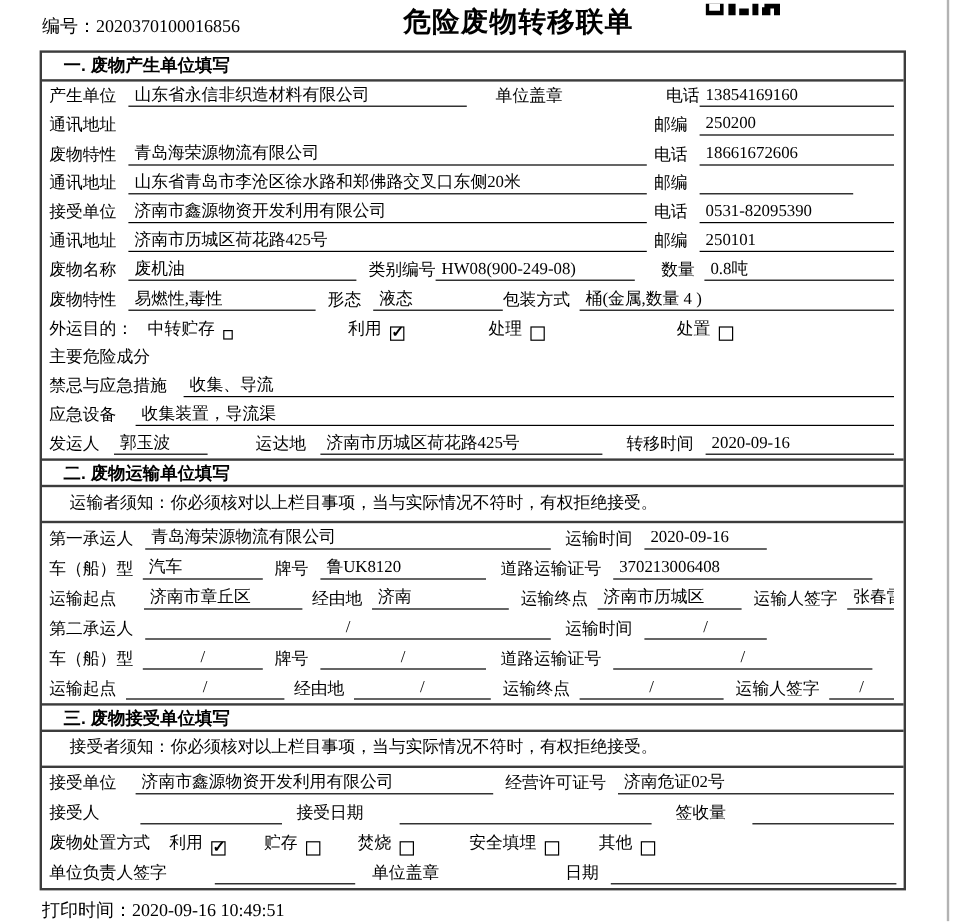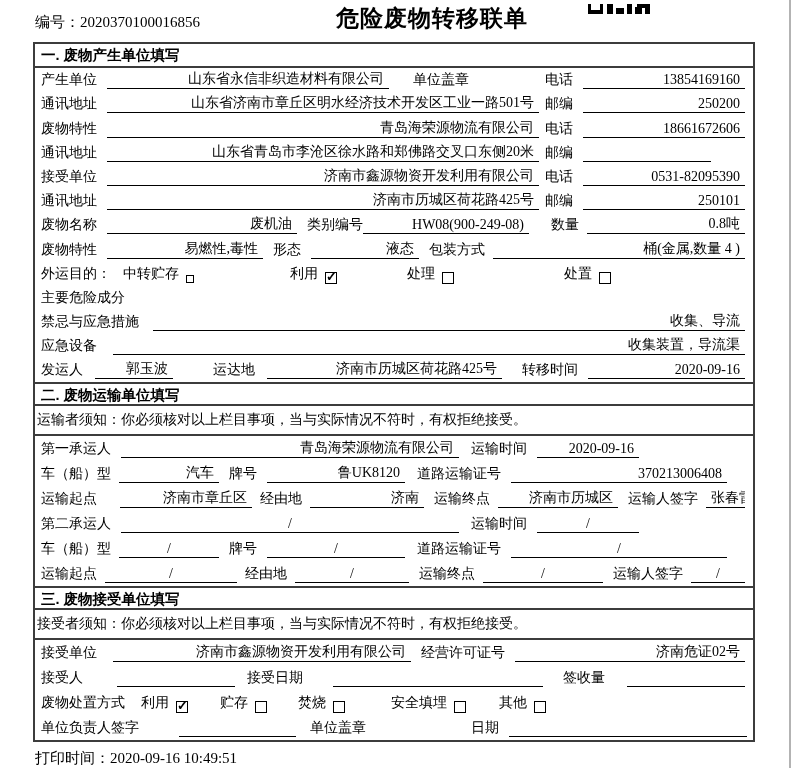--- a/index.html
+++ b/index.html
@@ -11,30 +11,30 @@
   .serial { position:absolute; top:13px; left:35px; font-size:15px; white-space:nowrap; }
   .form-title {
     position:absolute; top:3px; left:336px; font-size:23px; font-weight:bold;
     font-family:"Liberation Sans","DejaVu Sans",sans-serif; letter-spacing:1px; white-space:nowrap;
   }
   .qr-frag { position:absolute; top:0; left:588px; width:62px; height:10px; }
   .page-edge { position:absolute; top:0; left:789px; width:2px; height:768px; background:#b3b3b3; }
 
   .form-box { position:absolute; top:42px; left:33px; width:722px; border:2px solid #3c3c3c; background:#fff; }
   .sec-head {
-    height:24px; line-height:22px; padding-left:6px; font-size:14.5px; font-weight:bold;
+    height:24px; line-height:22px; padding-left:18px; font-size:14.5px; font-weight:bold;
     font-family:"Liberation Sans","DejaVu Sans",sans-serif; border-bottom:2px solid #3c3c3c;
   }
   .sec-head.mid { border-top:2px solid #3c3c3c; }
-  .note-row { height:30px; line-height:28px; padding-left:2px; font-size:14px; border-bottom:2px solid #3c3c3c; }
+  .note-row { height:30px; line-height:28px; padding-left:23px; font-size:14px; border-bottom:2px solid #3c3c3c; }
 
   .row { display:flex; align-items:flex-end; padding:0 6px 3px 6px; font-size:14px; }
   .h1 { height:24.2px; } .h2 { height:25px; } .h3 { height:25px; }
   .lbl { white-space:nowrap; }
-  .val { border-bottom:1px solid #000; white-space:nowrap; overflow:hidden; padding:0 5px;text-align:right; }
+  .val { border-bottom:1px solid #000; white-space:nowrap; overflow:hidden; padding:0 5px; }
   .grow { flex:1; margin-right:2px; }
   .sp { flex:1; }
   .rval { width:162px; margin-right:2px; }
 
   .cb {
     display:inline-block; width:12px; height:12px; border:1.3px solid #000;
     margin-left:7px; position:relative; top:1px;
   }
   .cb.small { width:8px; height:8px; top:0; }
   .cb.checked::after { content:"✓"; position:absolute; left:0px; top:-4px; font-size:13px; font-weight:bold; }
@@ -61,26 +61,25 @@
   <div class="form-box">
 
     <div class="sec-head">一. 废物产生单位填写</div>
 
     <div class="row h1">
       <span class="lbl">产生单位</span>
       <span class="val" style="width:282px;margin-left:10px">山东省永信非织造材料有限公司</span>
       <span class="lbl" style="margin-left:24px">单位盖章</span>
       <span class="sp"></span>
       <span class="lbl">电话</span>
-      <span class="val rval" style="margin-left:10px">13854169160</span>
+      <span class="val rval" style="">13854169160</span>
     </div>
 
     <div class="row h1">
       <span class="lbl">通讯地址</span>
-      <span class="val" style="width:432px;margin-left:10px">山东省济南市章丘区明水经济技术开发区工业一路501号</span>
       <span class="sp"></span>
       <span class="lbl">邮编</span>
       <span class="val rval" style="margin-left:10px">250200</span>
     </div>
 
     <div class="row h1">
       <span class="lbl">废物特性</span>
       <span class="val" style="width:432px;margin-left:10px">青岛海荣源物流有限公司</span>
       <span class="sp"></span>
       <span class="lbl">电话</span>
@@ -118,21 +117,21 @@
       <span class="val" style="width:166px;">HW08(900-249-08)</span>
       <span class="lbl" style="margin-left:22px">数量</span>
       <span class="val grow" style="margin-left:8px">0.8吨</span>
     </div>
 
     <div class="row h1">
       <span class="lbl">废物特性</span>
       <span class="val" style="width:156px;margin-left:10px">易燃性,毒性</span>
       <span class="lbl" style="margin-left:10px">形态</span>
       <span class="val" style="width:108px;margin-left:10px">液态</span>
-      <span class="lbl" style="margin-left:10px">包装方式</span>
+      <span class="lbl" style="">包装方式</span>
       <span class="val grow" style="margin-left:8px">桶(金属,数量 4 )</span>
     </div>
 
     <div class="row h1">
       <span class="lbl">外运目的：</span>
       <span class="lbl" style="margin-left:12px">中转贮存</span>
       <span class="cb small"></span>
       <span class="lbl" style="margin-left:96px">利用</span>
       <span class="cb checked"></span>
       <span class="lbl" style="margin-left:70px">处理</span>

